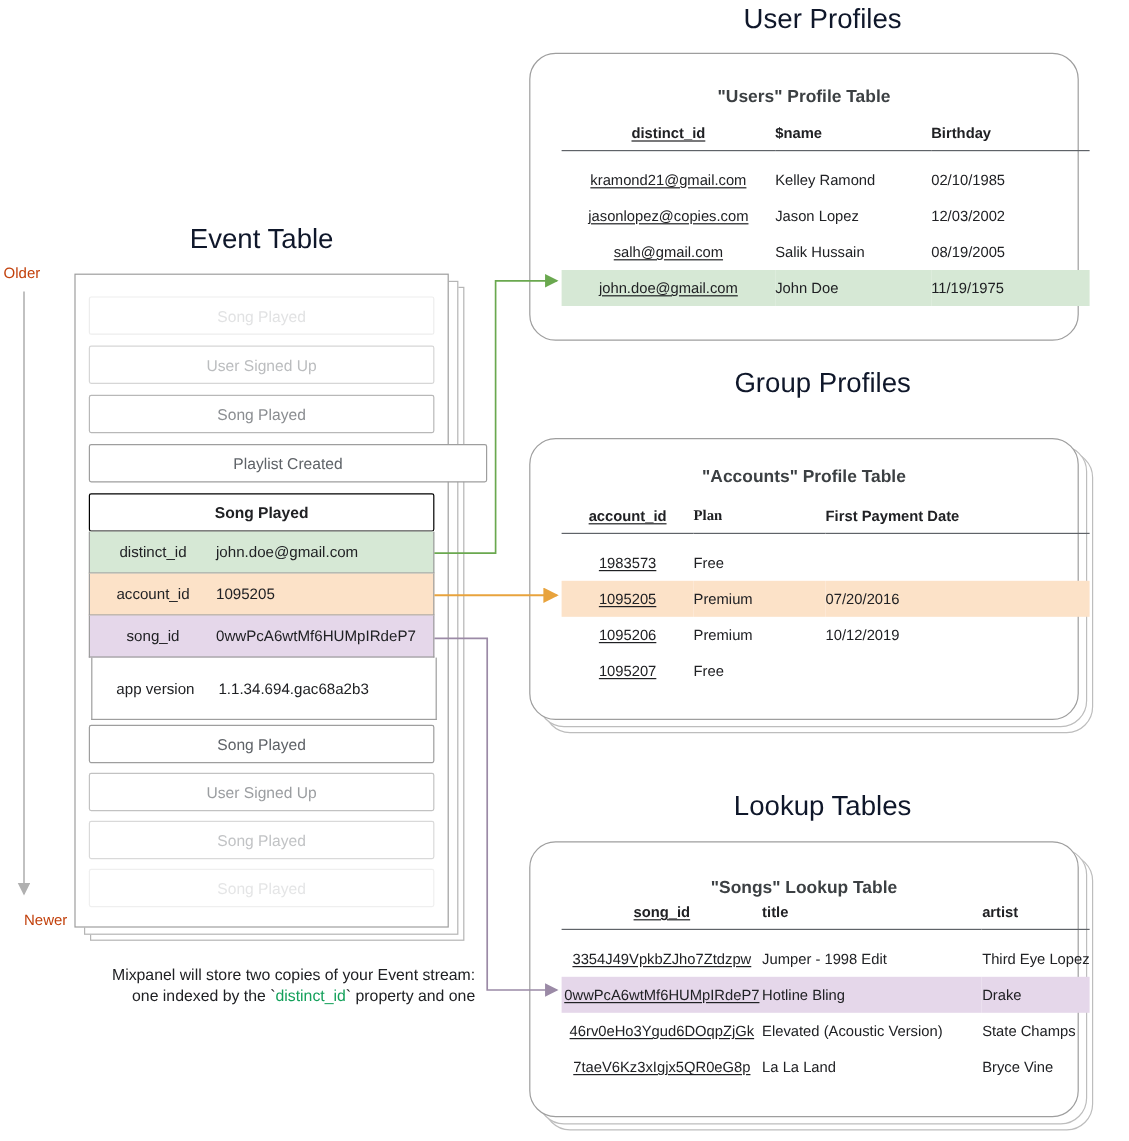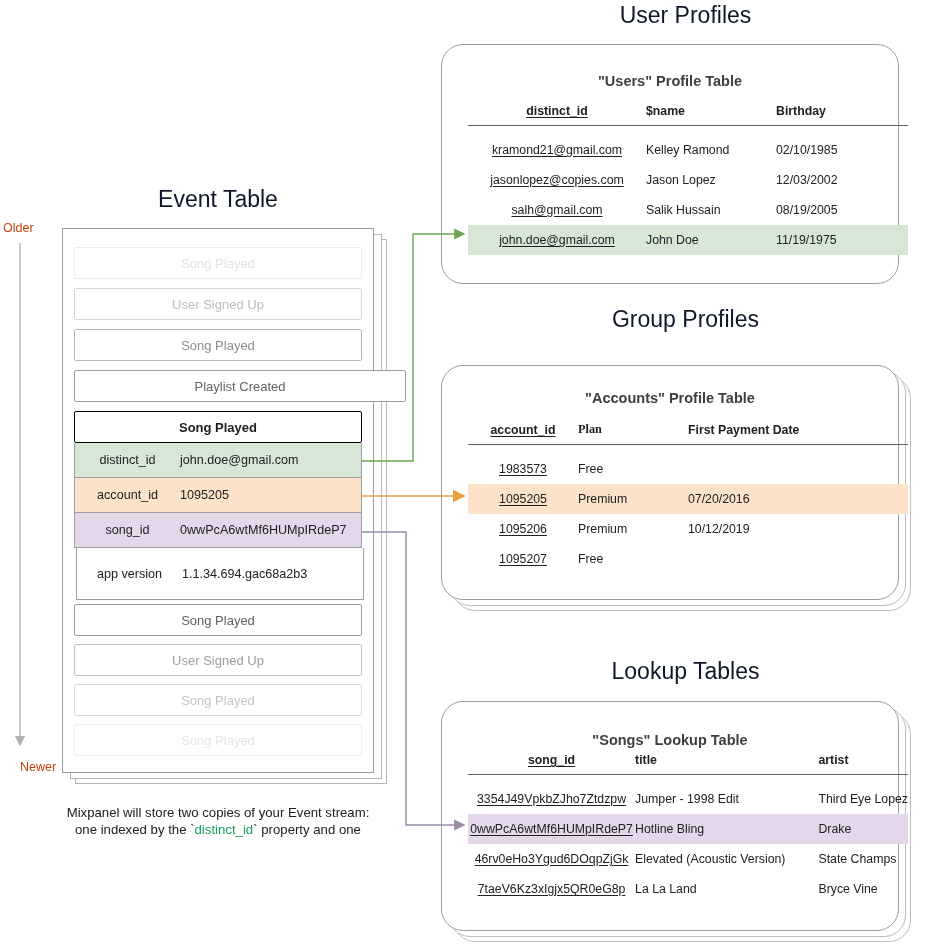--- a/index.html
+++ b/index.html
@@ -107,21 +107,21 @@
   .prow .pv{flex:1;text-align:left;}
   .prow.green{background:#d6e8d5;}
   .prow.orange{background:#fce2c8;}
   .prow.purple{background:#e5d7ea;}
 
   .axis-label{
     position:absolute;font-size:12.5px;color:#c2410c;white-space:nowrap;
   }
   .caption{
     position:absolute;
-    text-align:center;
+    text-align:right;
     font-size:13.2px;
     line-height:17px;
     color:#202124;
   }
   .cg{color:#13a05a;}
   .co{color:#f6921e;}
 
   svg.overlay{position:absolute;left:0;top:0;width:941px;height:951px;pointer-events:none;}
 </style>
 </head>

